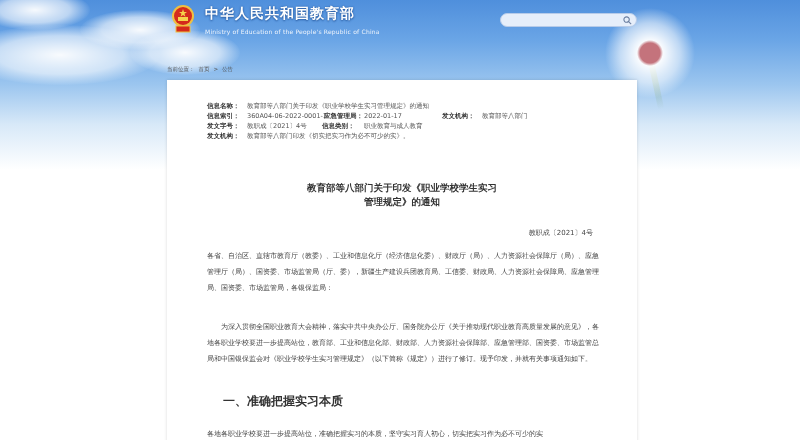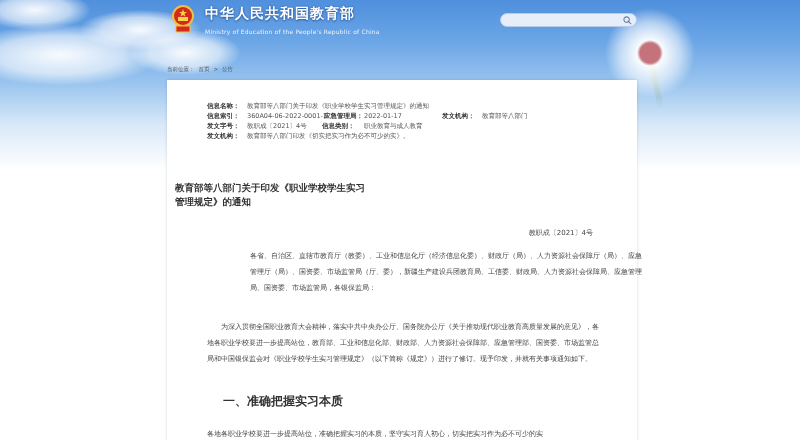--- a/index.html
+++ b/index.html
@@ -52,28 +52,28 @@
     }
     .panel {
       position: absolute; left: 167px; top: 80px; width: 470px; height: 370px;
       background: #ffffff; box-shadow: 0 0 3px rgba(0,0,0,0.15);
     }
     .meta { position: absolute; left: 40px; top: 22px; font-size: 6.5px; color: #555; }
     .meta-row { position: relative; height: 10px; white-space: nowrap; }
     .meta-row span { position: absolute; top: 0; }
     .meta-label { font-weight: bold; color: #333; }
     .doc-title {
-      position: absolute; left: 8px; top: 101px; width: 470px; text-align: left;
+      position: absolute; left: 0; top: 101px; width: 470px; text-align: center;
       font-size: 9.5px; font-weight: bold; color: #333; line-height: 14px;
     }
     .doc-number { position: absolute; right: 44px; top: 148px; font-size: 7px; color: #444; }
     .body-text {
       position: absolute; left: 40px; width: 392px; font-size: 7px; color: #444; line-height: 16px;
     }
-    .para-1 { top: 168px; margin-left: 43px; }
+    .para-1 { top: 168px; }
     .para-2 { top: 239px; text-indent: 14px; }
     .section-head { position: absolute; left: 56px; top: 313px; font-size: 12px; font-weight: bold; color: #333; }
     .para-3 { top: 346px; }
   </style>
 </head>
 <body>
 
 <div class="hero">
   <div class="cloud" style="left:-40px;top:25px;width:200px;height:60px;"></div>
   <div class="cloud" style="left:80px;top:10px;width:120px;height:40px;"></div>

